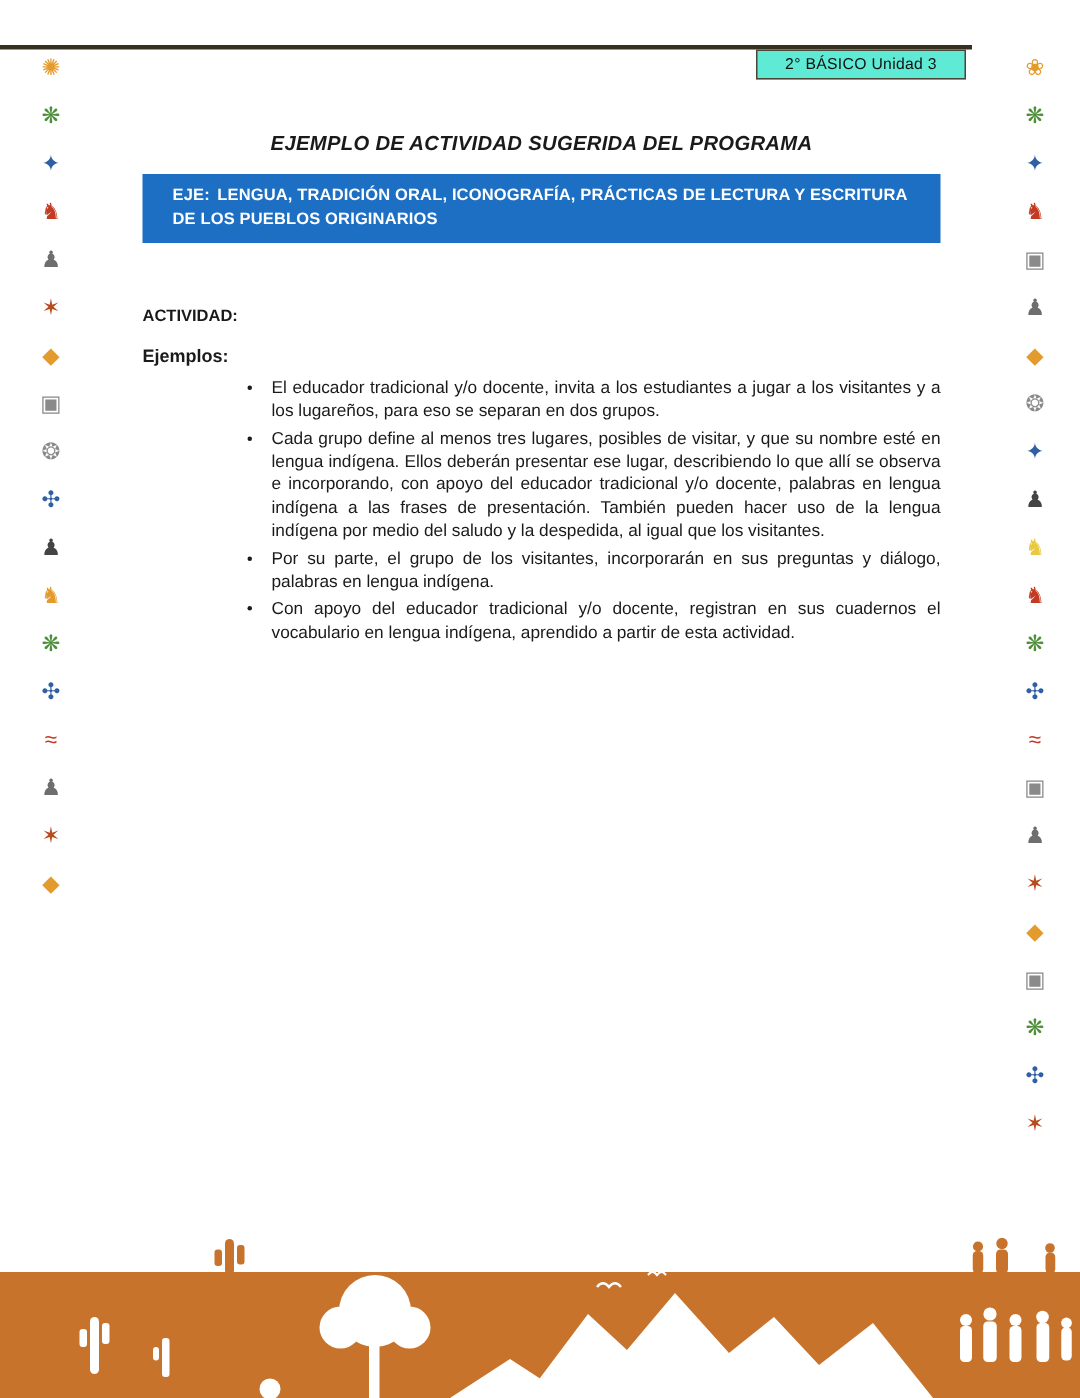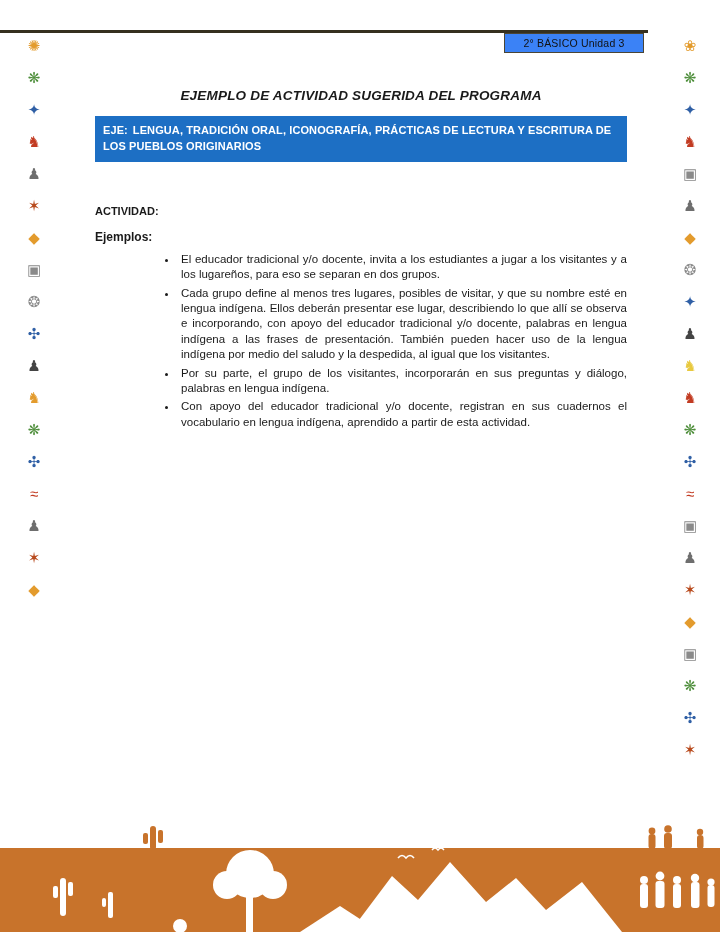--- a/index.html
+++ b/index.html
@@ -13,42 +13,42 @@
     width:720px;height:932px;position:relative;overflow:hidden;
     background:#ffffff;color:var(--ink);
     font-family:"Liberation Sans", sans-serif;
   }
   .top-line{
     position:absolute;top:30px;left:0;width:648px;height:3px;
     background:var(--topline);
   }
   .unit-badge{
     position:absolute;top:33px;left:504px;width:130px;
-    border:1px solid #4a4535;background:#3b82f6;color:#111;
+    border:1px solid #4a4535;background:#5eead4;color:#111;
     font-size:10.5px;text-align:center;padding:3px 4px;
     letter-spacing:.2px;
   }
   .icon-col{
     position:absolute;top:38px;display:flex;flex-direction:column;
     align-items:center;gap:17px;width:36px;
   }
   .icon-col.left{left:16px;}
   .icon-col.right{right:12px;}
   .m-icon{font-size:15px;line-height:1;display:block;}
   .content{
     position:absolute;left:95px;top:88px;width:532px;
   }
   .title{
     margin:0 0 13px 0;font-size:13.5px;font-weight:bold;
     text-align:center;letter-spacing:.2px;font-style:italic;
   }
   .eje-banner{
     background:var(--banner-blue);color:#ffffff;
     font-size:11px;font-weight:bold;line-height:1.45;
-    padding:7px 8px;letter-spacing:.1px;
+    padding:7px 20px;letter-spacing:.1px;
   }
   .eje-banner .eje-label{margin-right:5px;}
   .actividad{
     margin-top:42px;display:flex;gap:12px;
     font-size:11px;line-height:1.45;
   }
   .act-label{font-weight:bold;flex:0 0 auto;}
   .act-text{flex:1 1 auto;}
   .ejemplos{
     margin-top:10px;font-size:12px;font-weight:bold;

